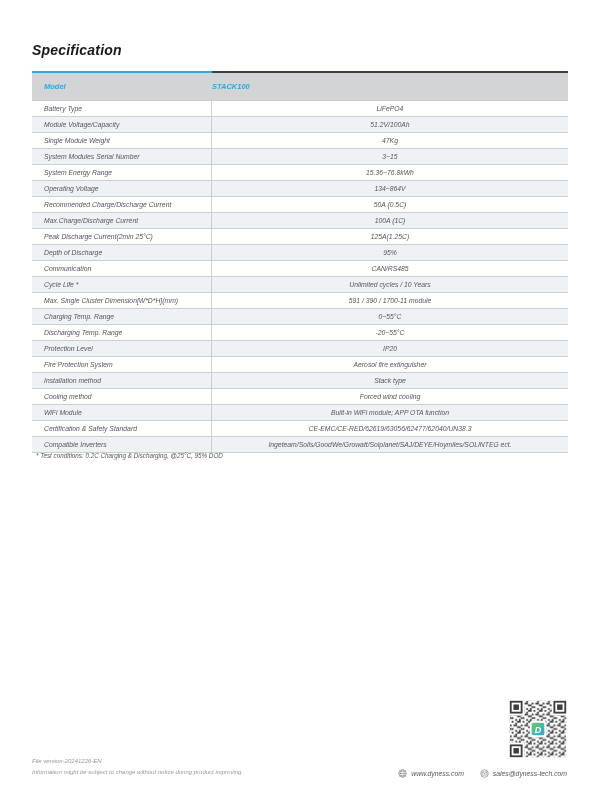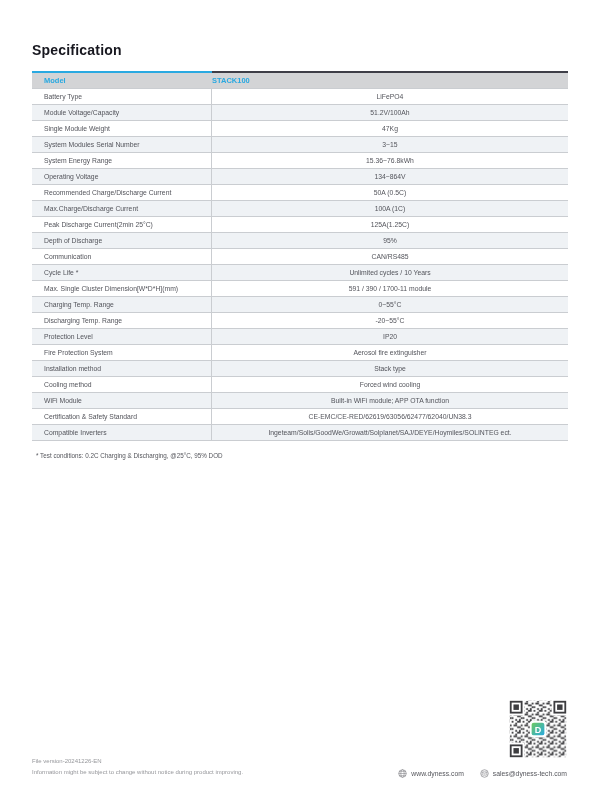--- a/index.html
+++ b/index.html
@@ -2,36 +2,37 @@
 <html><head>
 <meta charset="utf-8">
 <style>
   html,body { margin:0; padding:0; background:#ffffff; }
   .page {
     position:relative;
     width:600px; height:808px;
     background:#ffffff;
     font-family:"Liberation Sans", sans-serif;
     overflow:hidden;
+    font-style:italic;
   }
   .page-title {
     position:absolute; left:32px; top:42px; margin:0;
     font-size:14px; font-weight:bold; letter-spacing:.2px;
     color:#17171f;
   }
   
   .spec-table {
     position:absolute; left:32px; top:71px; width:536px;
     font-size:6.8px; color:#53545b;
   }
   .top-border { display:flex; height:2px; }
   .top-border .seg-blue { width:180px; background:var(--accent); }
   .top-border .seg-dark { flex:1; background:#3e3e47; }
   .header-row {
-    display:flex; height:16px; align-items:center;
+    display:flex; height:28px; align-items:center;
     background:#d3d4d6; border-bottom:1px solid #cacdd1;
     box-sizing:border-box;
     color:var(--accent); font-weight:bold; font-size:7.5px;
   }
   .header-row .hcell-label { width:180px; padding-left:12px; box-sizing:border-box; }
   .header-row .hcell-value { flex:1; }
   .t-row {
     display:flex; height:16px; box-sizing:border-box;
     border-bottom:1px solid #cacdd1; background:#ffffff;
   }

